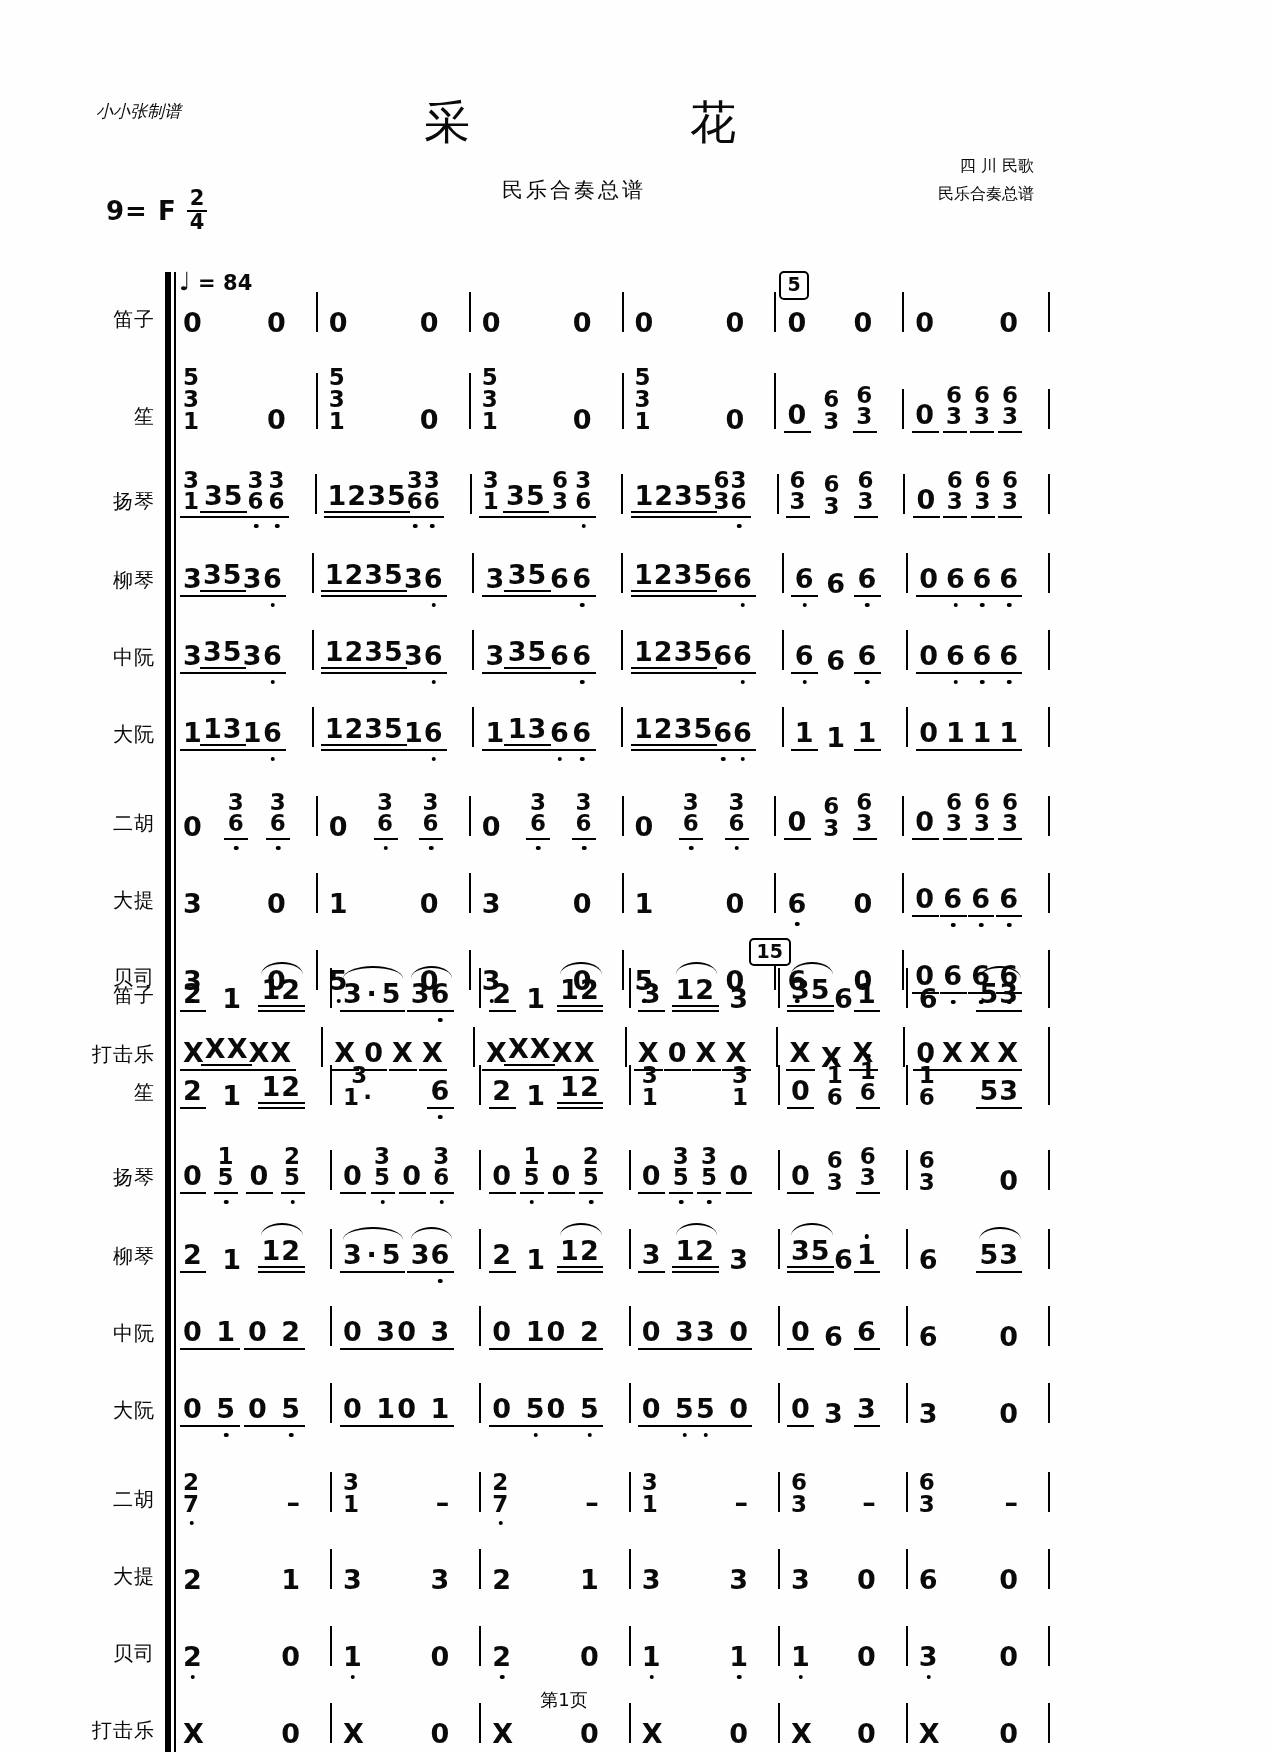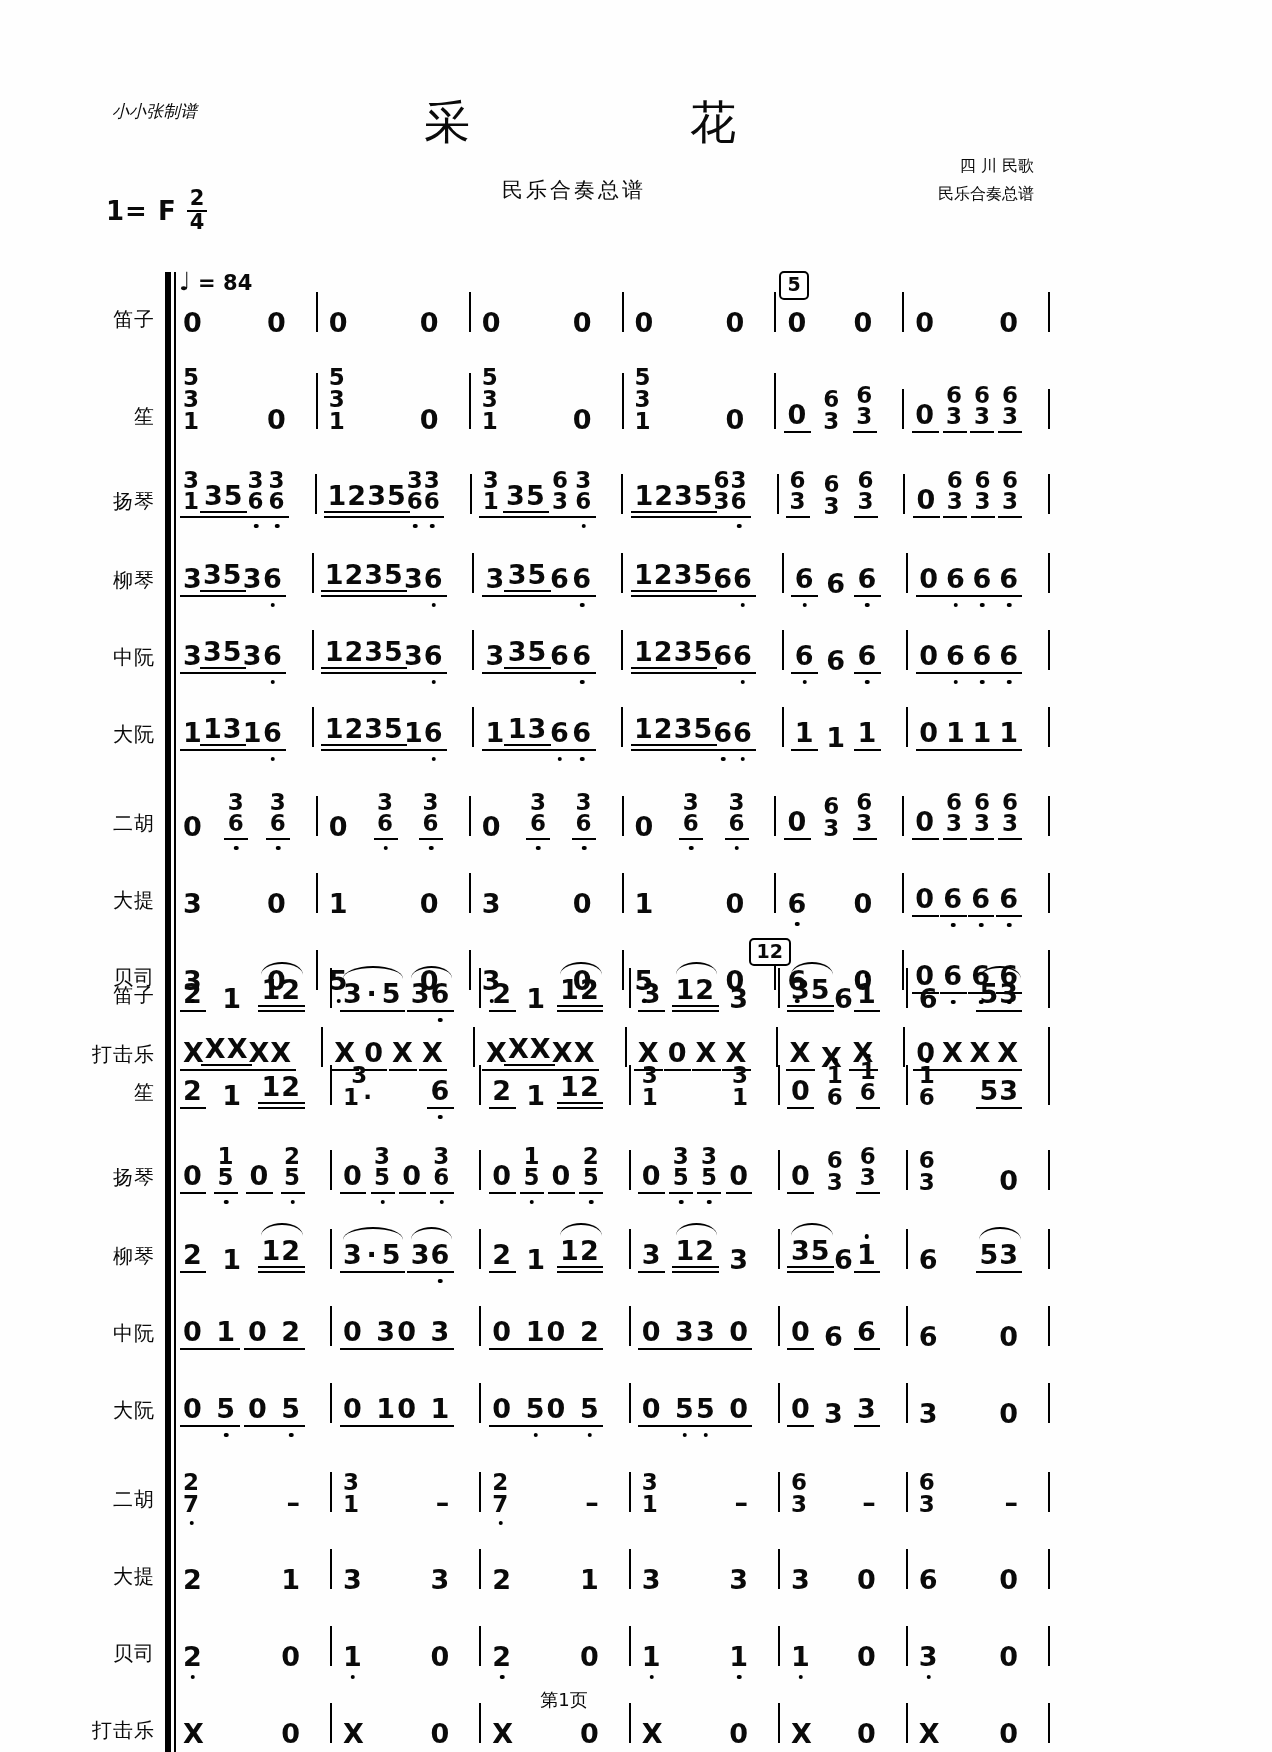--- a/index.html
+++ b/index.html
@@ -1,19 +1,19 @@
 <!DOCTYPE html>
 <html><head>
 <meta charset="utf-8">
 <style>
   html,body{margin:0;padding:0;background:#888;}
   #page{position:relative;width:1272px;height:1752px;background:#fefefe;margin:0 auto;
         font-family:"DejaVu Sans",sans-serif;color:#0a0a0a;overflow:hidden;}
   
-  .credit{position:absolute;left:112px;top:100px;font-size:17px;font-style:italic;
+  .credit{position:absolute;left:96px;top:100px;font-size:17px;font-style:italic;
           font-family:Liberation Serif, serif;}
   .title{position:absolute;left:0;right:0;top:92px;display:flex;justify-content:center;
          gap:218px;transform:translateX(-55px);font-size:46px;font-weight:500;
          font-family:"DejaVu Serif",serif;letter-spacing:2px;}
   .subtitle{position:absolute;left:0;right:0;top:176px;text-align:center;
             transform:translateX(-62px);font-size:21px;letter-spacing:3px;}
   .source{position:absolute;right:238px;top:152px;text-align:right;font-size:16px;line-height:1.75;}
   .keyblock{position:absolute;left:106px;top:188px;display:flex;align-items:center;gap:10px;}
   .keysig{font-size:26px;font-weight:bold;letter-spacing:1px;}
   .timesig{display:inline-flex;flex-direction:column;align-items:center;font-size:21px;
@@ -62,21 +62,21 @@
   <div class="title">
     <span>采</span>
     <span>花</span>
   </div>
   <div class="subtitle">民乐合奏总谱</div>
   <div class="source">
     <div>四 川 民歌</div>
     <div>民乐合奏总谱</div>
   </div>
   <div class="keyblock">
-    <span class="keysig">1= F</span>
+    <span class="keysig">9= F</span>
     <span class="timesig">
       <span class="num">2</span>
       <span class="den">4</span>
     </span>
   </div>
 
   <div id="score-systems">
       <div class="system" style="top: 272px;">
         <div class="innerline"></div>
         <div class="staffrow" style="min-height: 60px;">
@@ -1526,21 +1526,21 @@
                 <span class="dg">2</span>
               </span>
               <span class="ul"></span>
               <span class="ul"></span>
             </span>
             <span class="tok">
               <span class="nline">
                 <span class="dg">3</span>
               </span>
             </span>
-            <span class="rehearsal" style="right: -12px;">12</span>
+            <span class="rehearsal" style="right: -12px;">15</span>
           </div>
           <div class="measure" style="flex: 120 0 0px;">
             <span class="tok hasul">
               <span class="slur"></span>
               <span class="nline">
                 <span class="dg">3</span>
                 <span class="dg">5</span>
               </span>
               <span class="ul"></span>
               <span class="ul"></span>

